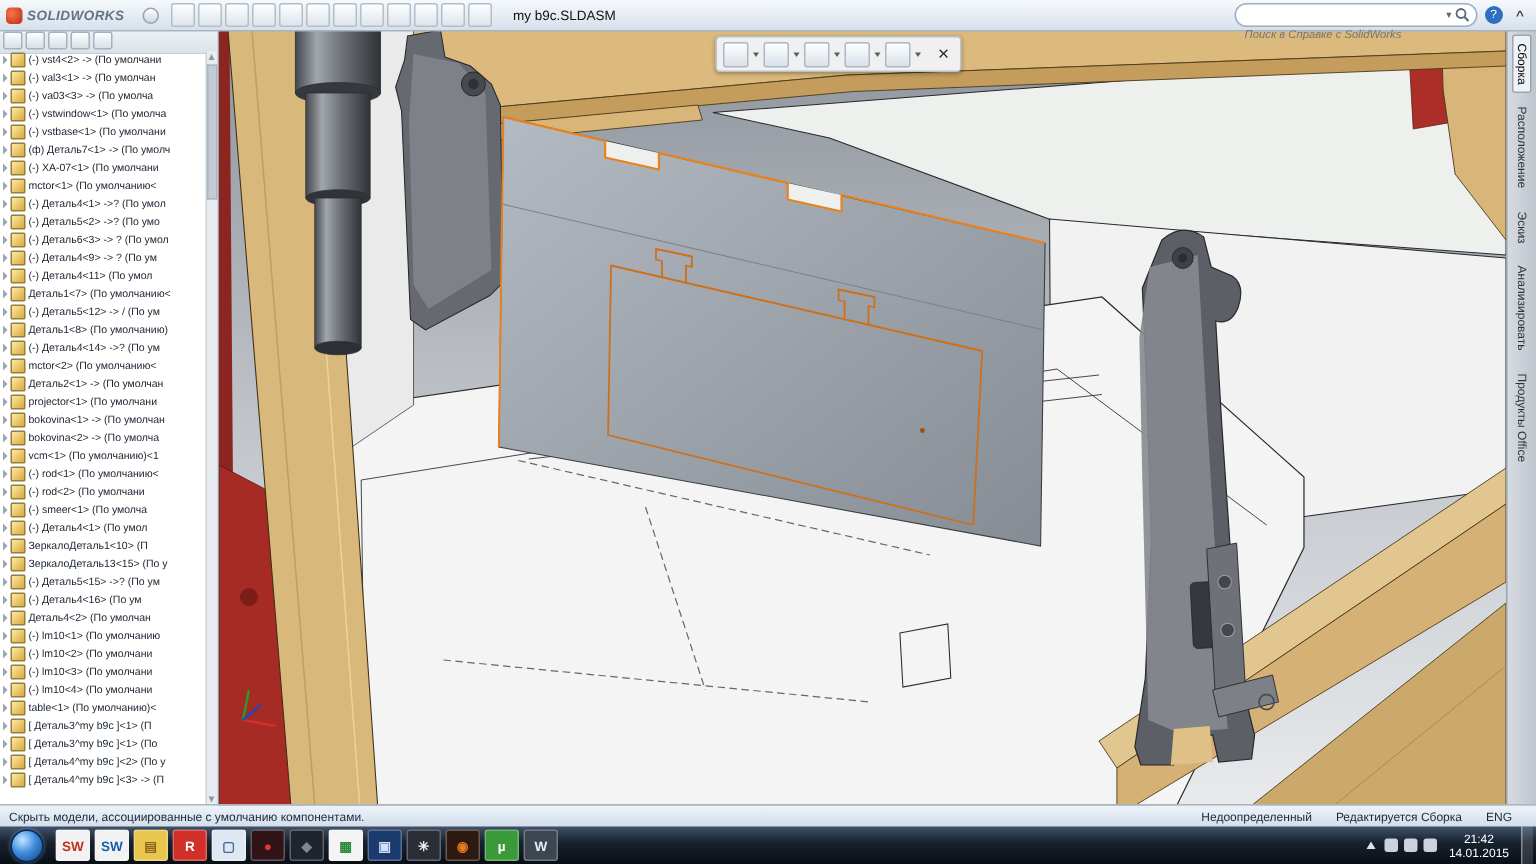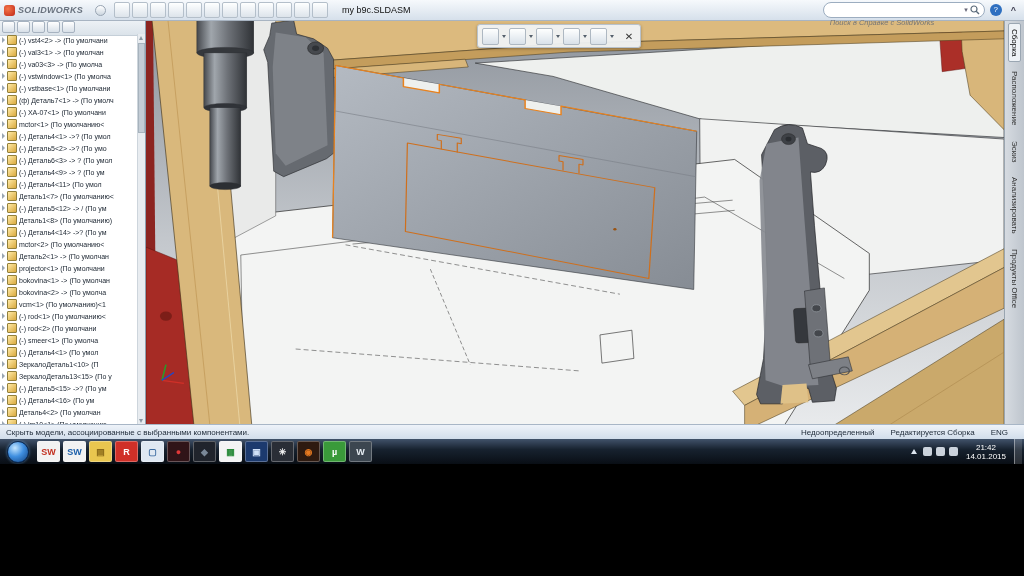--- a/index.html
+++ b/index.html
@@ -1,16 +1,16 @@
 <!DOCTYPE html>
 <html><head>
 <meta charset="utf-8">
 <style>
   html,body{margin:0;padding:0;background:#000;}
-  .screen{position:relative;width:1024px;height:464px;overflow:hidden;
+  .screen{position:relative;width:1024px;height:576px;overflow:hidden;
     font-family:"Liberation Sans",sans-serif;background:#cfd3d8;}
 
   
   .menubar{position:absolute;top:0;left:0;right:0;height:20px;
     background:linear-gradient(#f6f9fc,#d6e0eb);border-bottom:1px solid #a8b4c2;
     display:flex;align-items:center;padding:0 4px;font-size:9px;color:#222;z-index:30;}
   .logo{display:flex;align-items:center;gap:3px;margin-right:8px;}
   .logo-gear{width:11px;height:11px;border-radius:3px;
     background:radial-gradient(circle at 35% 35%,#f4764a,#c02818);}
   .logo-text{font-weight:bold;font-style:italic;color:#69727e;font-size:9px;letter-spacing:.3px;}
@@ -503,21 +503,21 @@
     <div class="cmdtabs" id="cmdTabs">
         <div class="ctab active">Сборка</div>
         <div class="ctab">Расположение</div>
         <div class="ctab">Эскиз</div>
         <div class="ctab">Анализировать</div>
         <div class="ctab">Продукты Office</div>
       </div>
   </div>
 
   <div class="statusbar">
-    <span>Скрыть модели, ассоциированные с выбранными компонентами.</span>
+    <span>Скрыть модели, ассоциированные с умолчанию компонентами.</span>
     <span class="sb-right">
       <span>Недоопределенный</span>
       <span>Редактируется Сборка</span>
       <span>ENG</span>
     </span>
   </div>
 
   <div class="taskbar">
     <div class="start"></div>
     <div id="taskIcons" style="display:flex;gap:3px">

